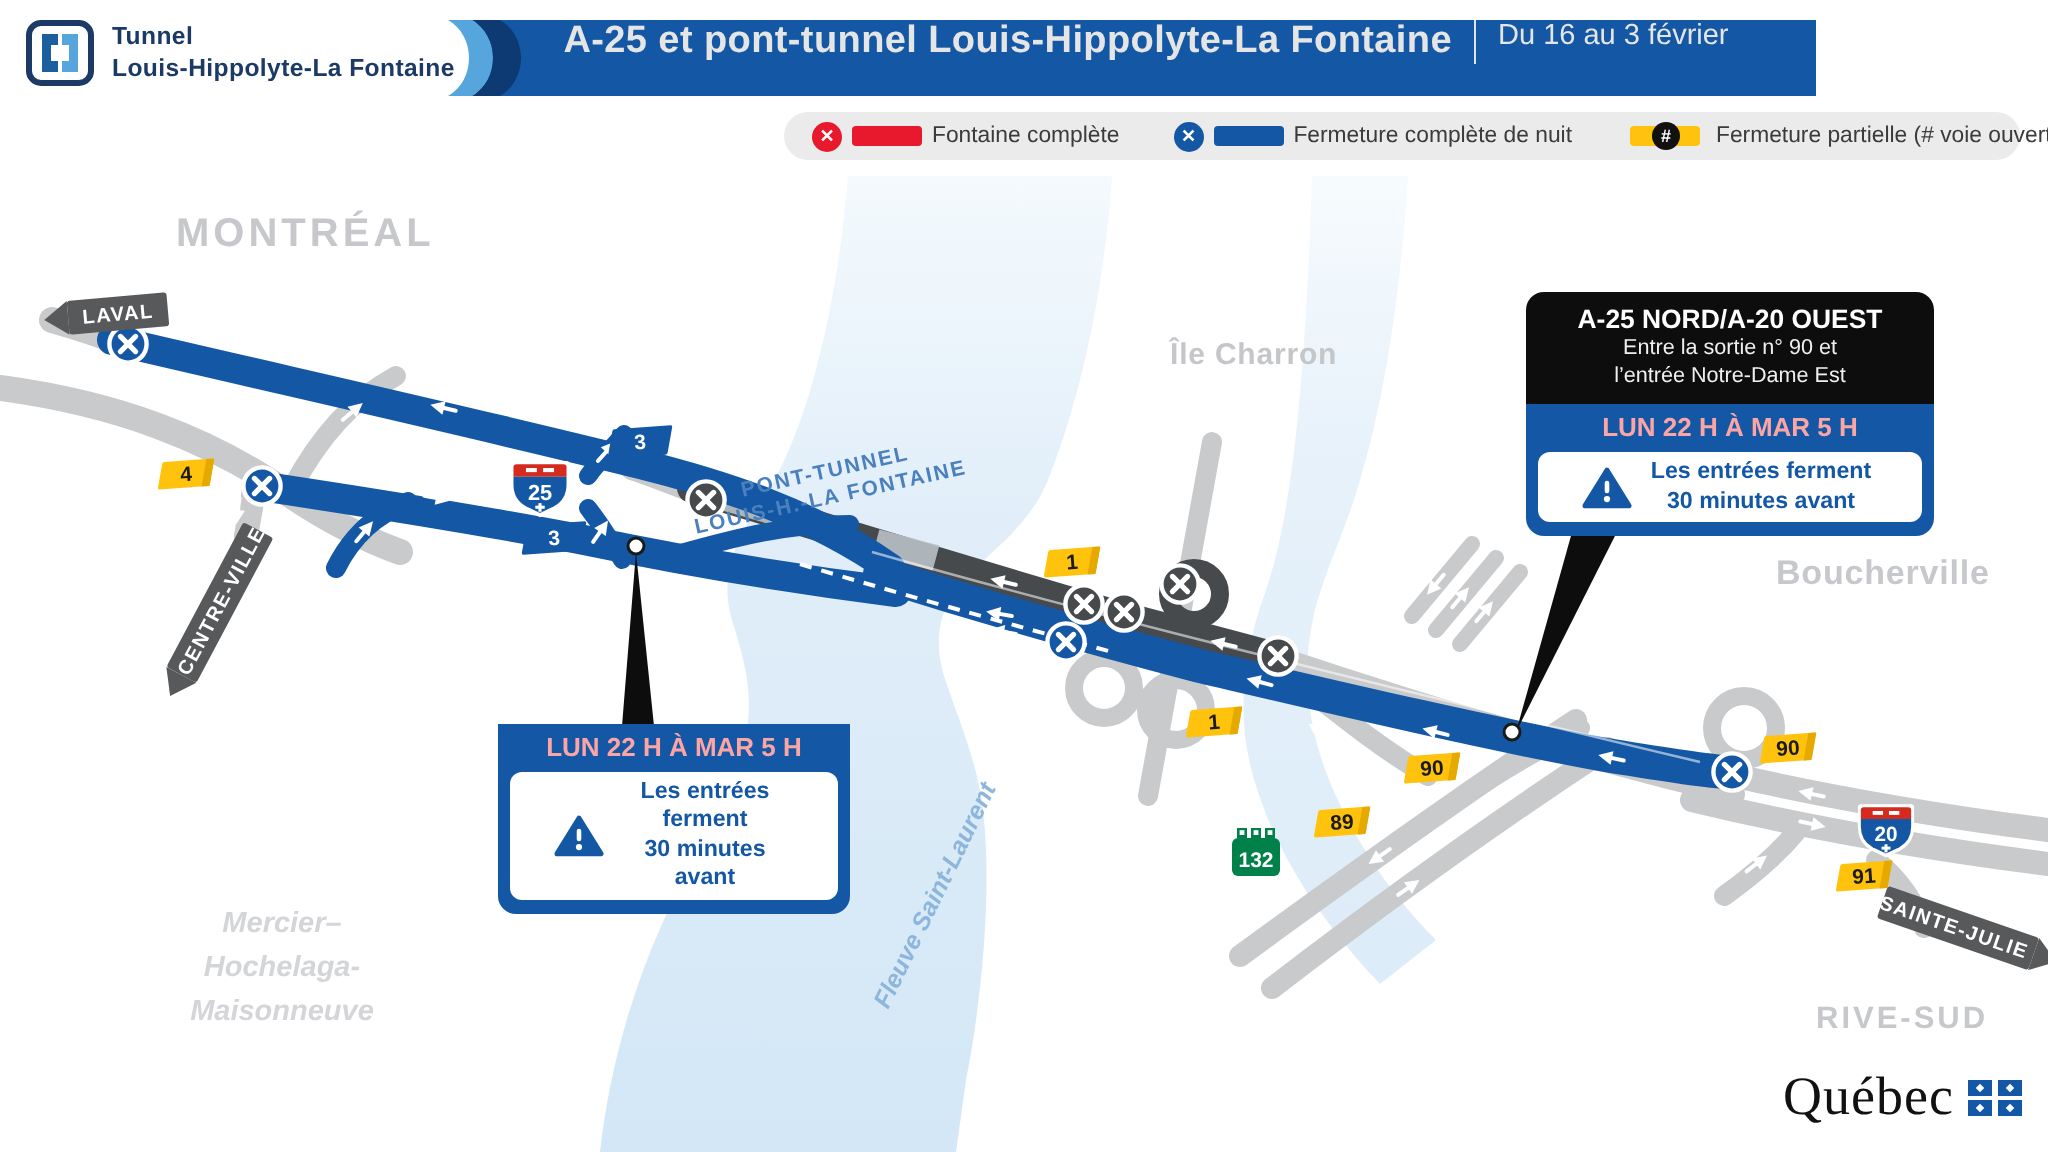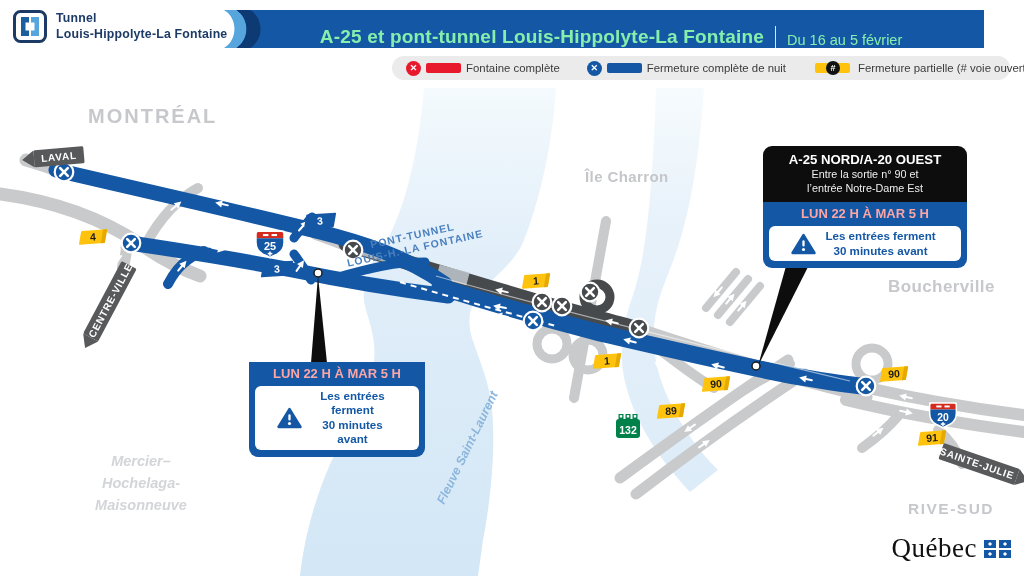--- a/index.html
+++ b/index.html
@@ -1,24 +1,24 @@
 <!DOCTYPE html>
 <html><head>
 <meta charset="utf-8">
 <style>
   html,body{margin:0;padding:0;}
   body{width:1024px;height:576px;position:relative;background:#fff;overflow:hidden;
        font-family:"Liberation Sans",sans-serif;}
   svg text{font-family:"Liberation Sans",sans-serif;}
   
-  #header{position:absolute;left:0;top:0;width:984px;height:54px;background:#fff;z-index:3;}
+  #header{position:absolute;left:0;top:0;width:908px;height:54px;background:#fff;z-index:3;}
   #logo{position:absolute;left:13px;top:10px;display:flex;align-items:center;gap:9px;}
   #logo .ltxt{color:#1c3a66;font-size:12.3px;font-weight:bold;line-height:1.25;letter-spacing:.2px;}
   #banner{position:absolute;left:238px;right:0;top:10px;height:38px;background:#1458a5;
-          display:flex;align-items:flex-end;justify-content:center;color:#86efac;}
+          display:flex;align-items:flex-start;justify-content:center;color:#e5e5e5;}
   #banner .arcs{position:absolute;left:-24px;top:0;}
   #banner .t1{font-size:19px;font-weight:bold;letter-spacing:.2px;white-space:nowrap;}
   #banner .sep{width:1px;height:22px;background:rgba(255,255,255,.85);margin:0 11px;}
   #banner .t2{font-size:14.5px;font-weight:normal;white-space:nowrap;}
   
   #legend{position:absolute;left:392px;top:56px;width:618px;height:24px;background:#ebebeb;
           border-radius:12px;display:flex;align-items:center;padding:0 0 0 14px;box-sizing:border-box;
           gap:27px;z-index:3;}
   .lgitem{display:flex;align-items:center;gap:5px;}
   .lgitem .lab{font-size:11.4px;color:#3b3b3b;white-space:nowrap;}
@@ -385,21 +385,21 @@
       <div>Louis-Hippolyte-La Fontaine</div>
     </div>
   </div>
   <div id="banner">
     <svg class="arcs" width="48" height="38" viewBox="0 0 48 38">
       <path d="M10,0 C24,8 24,30 10,38 L22,38 C36,30 36,8 22,0 Z" fill="#56a6dd"></path>
       <path d="M22,0 C36,8 36,30 22,38 L36,38 C50,30 50,8 36,0 Z" fill="#0d3a73"></path>
     </svg>
     <span class="t1">A-25 et pont-tunnel Louis-Hippolyte-La Fontaine</span>
     <span class="sep"></span>
-    <span class="t2">Du 16 au 5 février</span>
+    <span class="t2">Du 16 au 3 février</span>
   </div>
 </div>
 
 <div id="legend">
   <div class="lgitem">
     <span class="lgc" style="background:#e8192c">✕</span>
     <span class="lgbar" style="background:#e8192c"></span>
     <span class="lab">Fontaine complète</span>
   </div>
   <div class="lgitem">

